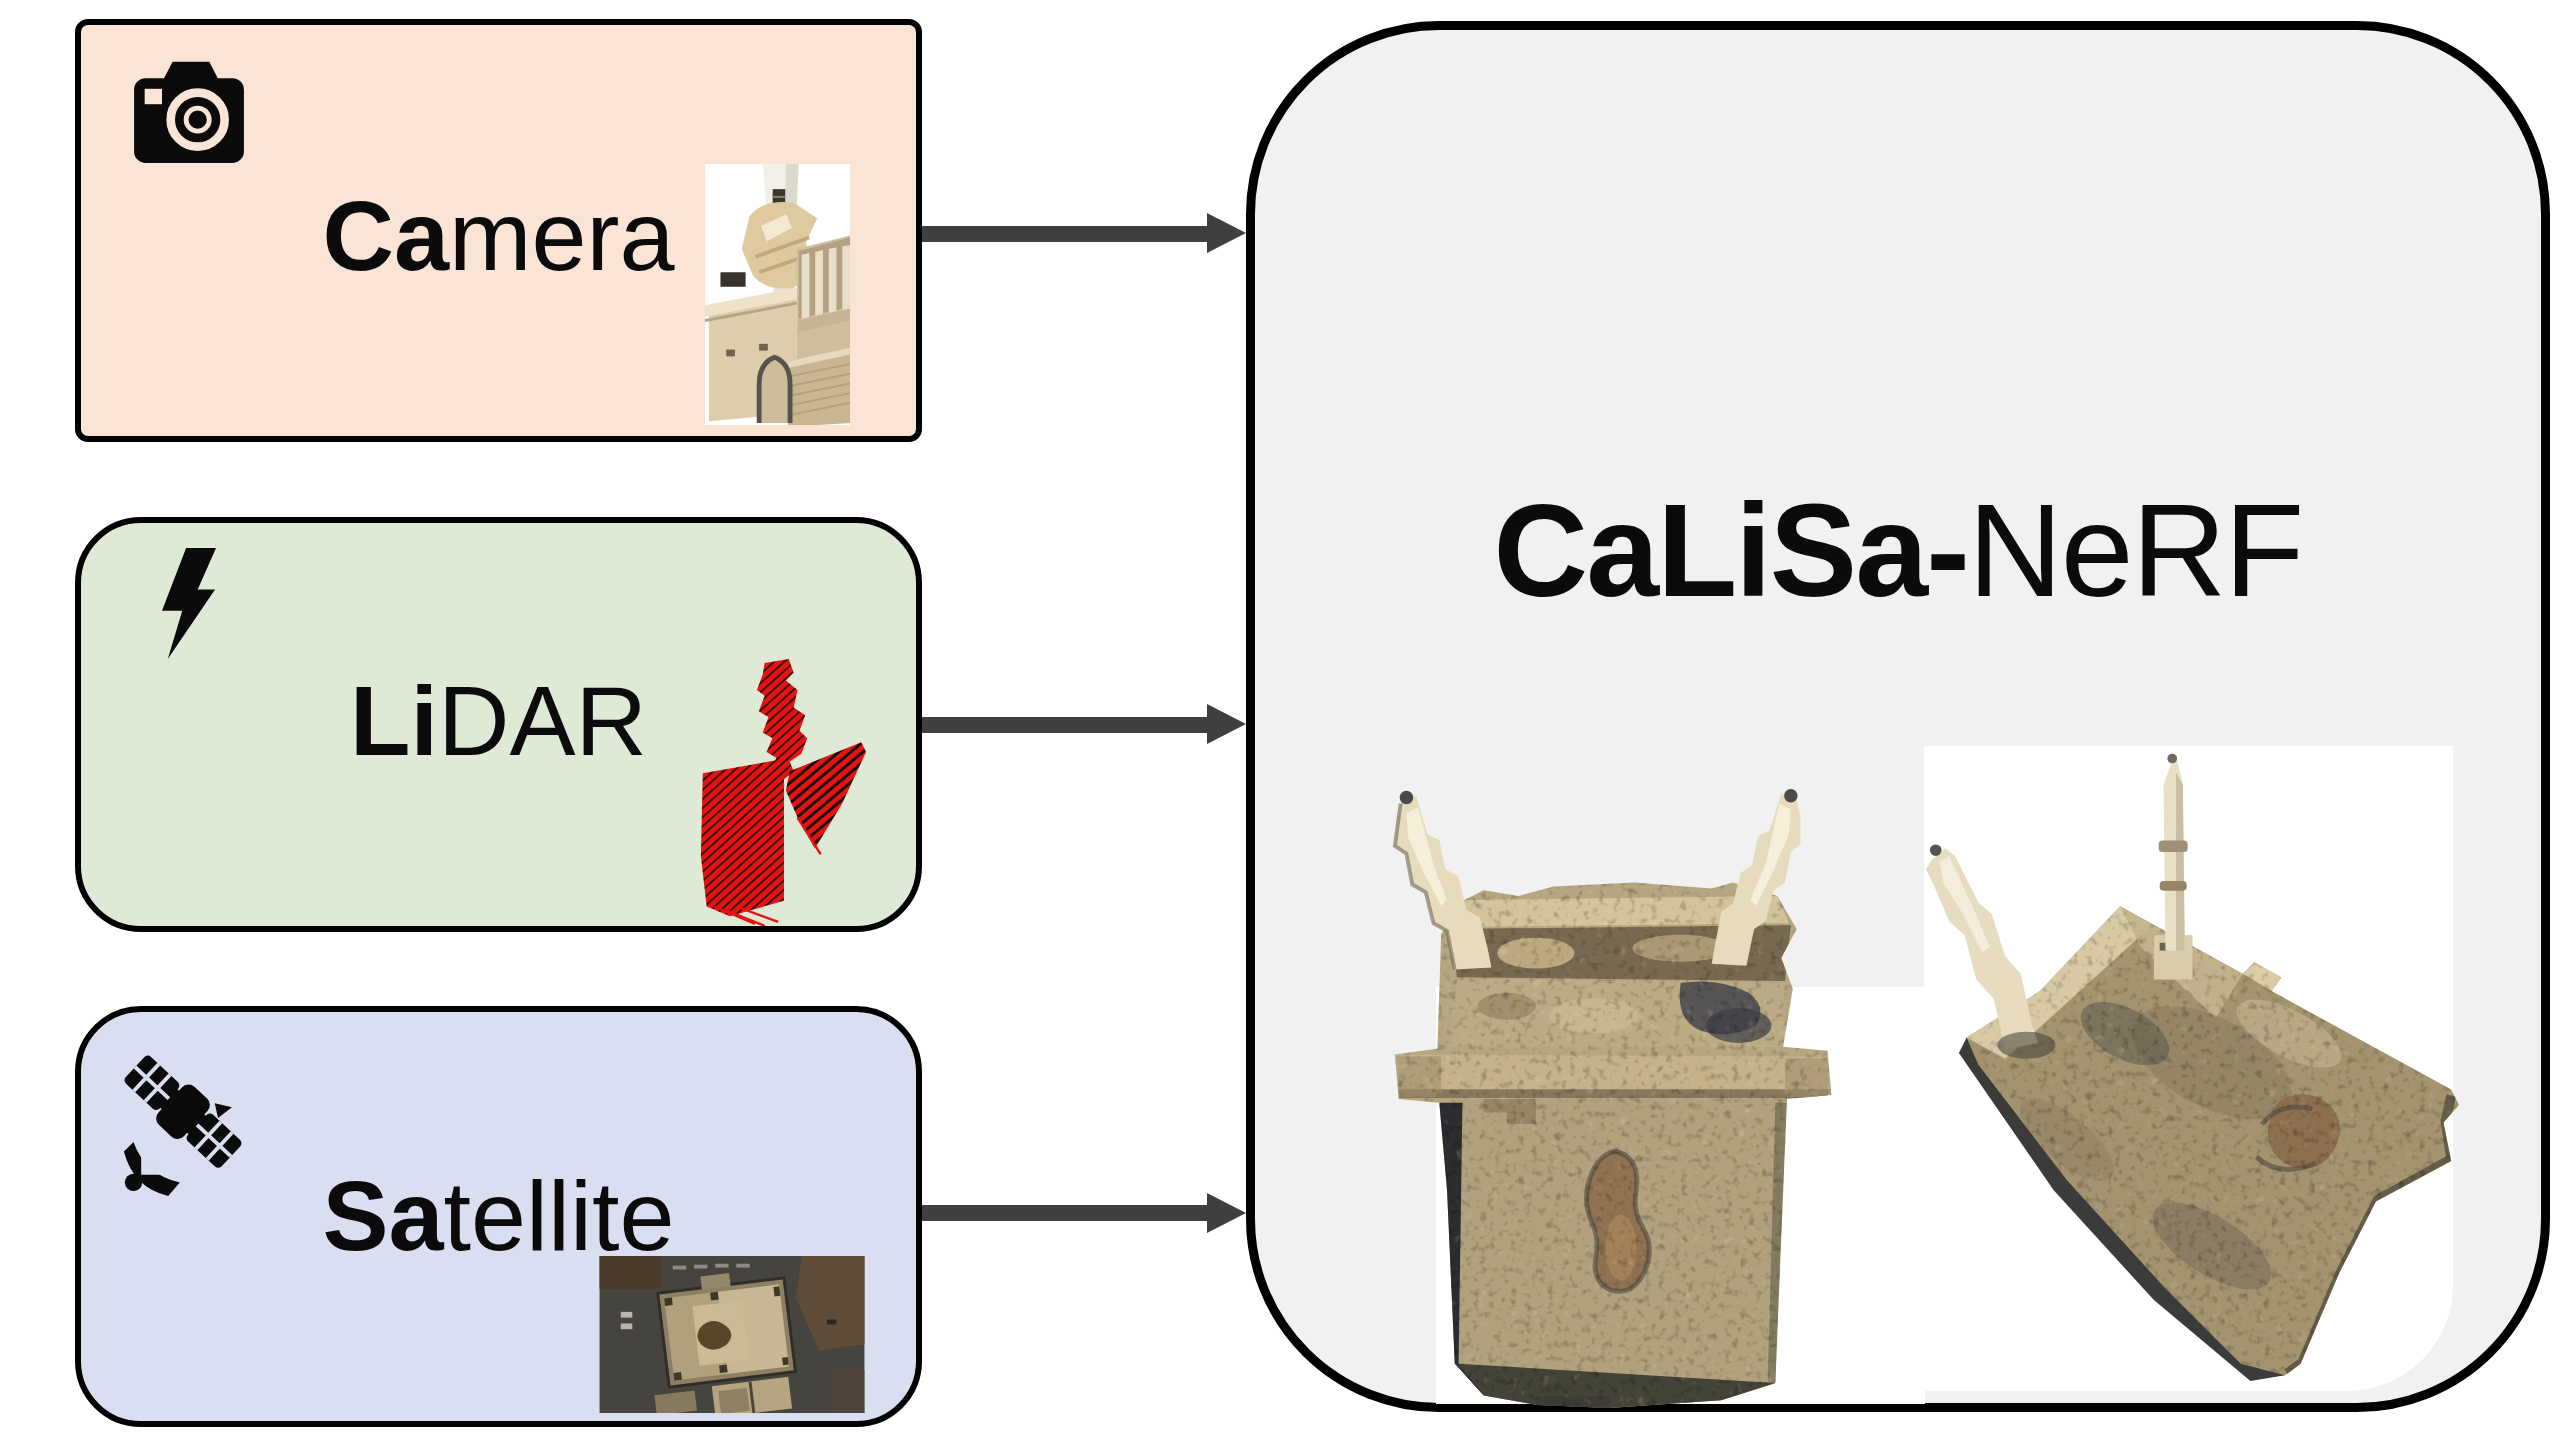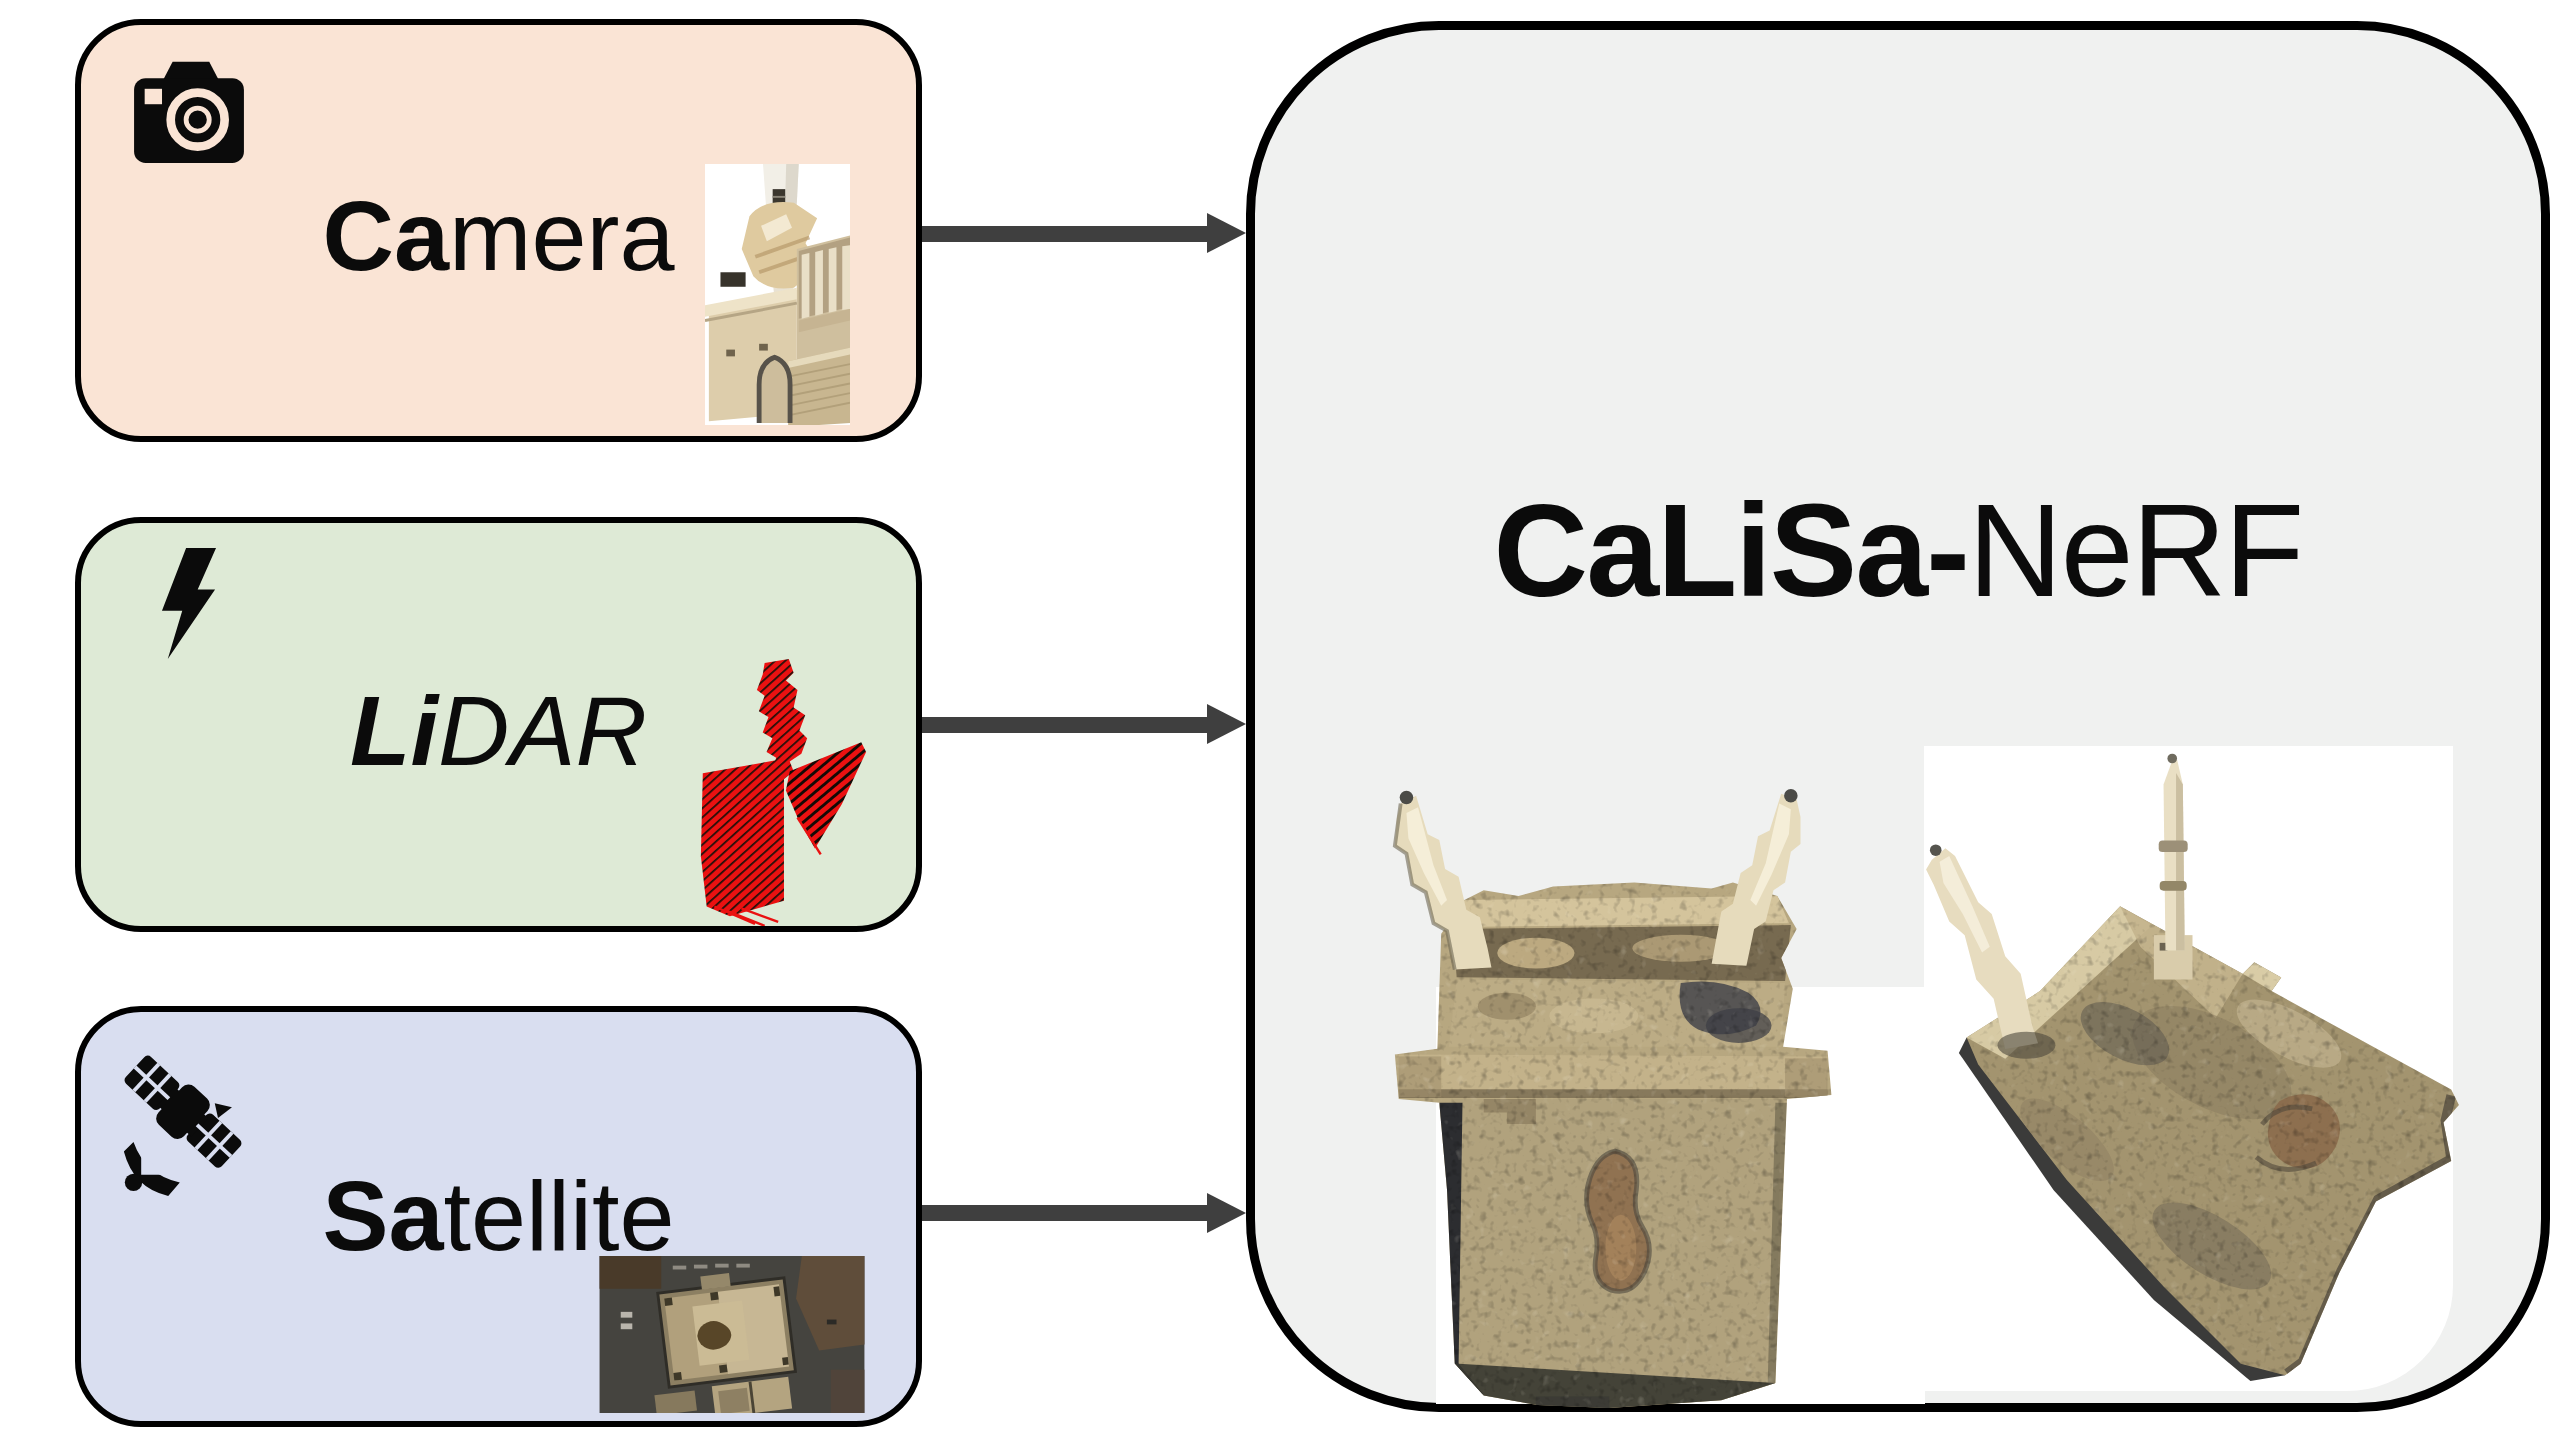--- a/index.html
+++ b/index.html
@@ -1,27 +1,27 @@
 <!DOCTYPE html>
 <html><head>
 <meta charset="utf-8">
 <style>
   html,body{margin:0;padding:0;background:#ffffff;}
   .canvas{position:relative;width:2576px;height:1449px;background:#ffffff;overflow:hidden;
           font-family:"Liberation Sans", sans-serif;color:#0b0b0b;}
   .inbox{position:absolute;left:75px;width:847px;box-sizing:border-box;
          border:6.8px solid #000;border-radius:66px;}
-  .inbox.camera{top:19.3px;height:423px;background:#FAE4D5;}
+  .inbox.camera{top:19.3px;height:423px;background:#FAE4D5;border-radius:13px;}
   .inbox.lidar{top:517px;height:415px;background:#DEEAD6;}
   .inbox.satellite{top:1006px;height:421px;background:#D9DEF0;padding-left:20px;}
   .box-label{position:absolute;left:0;right:0;text-align:center;
              font-size:99px;line-height:99px;font-weight:400;white-space:nowrap;}
   .box-label b{font-weight:700;}
   .camera .box-label{top:161px;}
-  .lidar .box-label{top:158px;font-style:italic;}
+  .lidar .box-label{top:148px;}
   .satellite .box-label{top:154px;}
   .icon{position:absolute;}
   .icon.camera-icon{left:53px;top:32px;}
   .icon.bolt-icon{left:73px;top:25px;}
   .icon.sat-icon{left:39px;top:41px;}
   .thumb{position:absolute;}
   .arrow-shaft{position:absolute;left:922px;width:287px;height:15.5px;background:#3F3F3F;}
   .arrow-head{position:absolute;left:1207px;width:0;height:0;
               border-left:39px solid #3F3F3F;border-top:20px solid transparent;
               border-bottom:20px solid transparent;}

